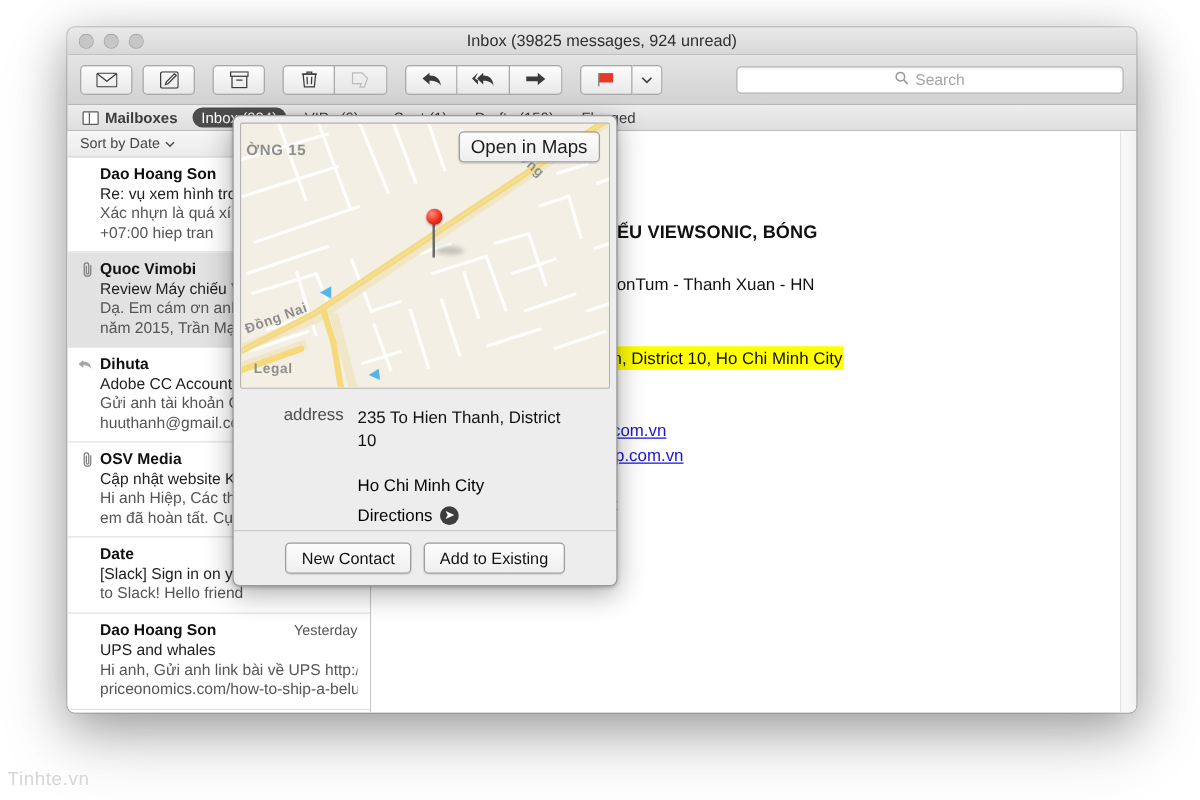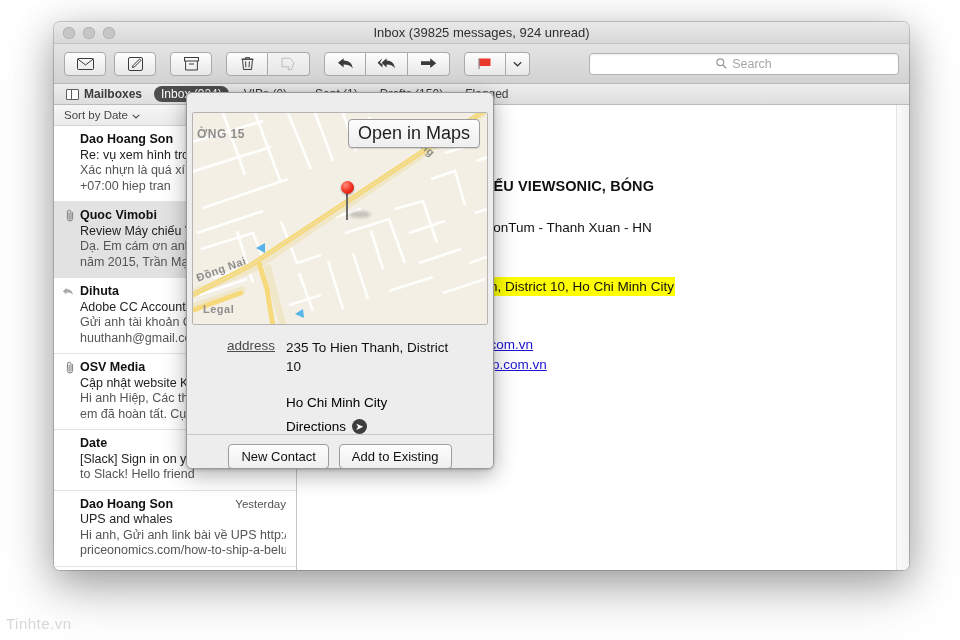--- a/index.html
+++ b/index.html
@@ -213,31 +213,31 @@
     border: 1px solid #9a9a9a;
     border-radius: 6px;
     box-shadow: 0 6px 22px rgba(0,0,0,.32), 0 1px 3px rgba(0,0,0,.2);
     display: flex; flex-direction: column;
     overflow: hidden;
     z-index: 40;
   }
   .map-area {
     position: relative;
     height: 213px; flex: 0 0 213px;
-    margin: 19px 5px 0 5px;
+    margin: 5px 5px 0 5px;
     border: 1px solid #b4b4b4;
     border-radius: 2px;
     overflow: hidden;
     background: #f3efe5;
   }
   .map-area svg { position: absolute; inset: 0; }
   .open-maps-btn {
     position: absolute; right: 7px; top: 6px;
     padding: 3px 9px;
-    font-size: 18px; color: #1d1d1d;
+    font-size: 15px; color: #1d1d1d;
     background: linear-gradient(#fdfdfd, #eeeeee);
     border: 1px solid #9d9d9d;
     border-radius: 4px;
     box-shadow: 0 1px 1px rgba(0,0,0,.12);
   }
   .map-label {
     position: absolute;
     font-size: 11px; color: #8e8e8e;
     font-weight: bold;
     letter-spacing: .5px;
@@ -249,21 +249,21 @@
                 background: rgba(0,0,0,.18); border-radius: 50%; filter: blur(1.5px); }
   .pin-head {
     position: absolute; left: 0; top: 0;
     width: 13px; height: 13px; border-radius: 50%;
     background: radial-gradient(circle at 34% 30%, #ff8a7a 0%, #ee2d1c 55%, #b81408 100%);
     box-shadow: 0 1px 2px rgba(0,0,0,.35);
   }
 
   .addr-body { flex: 1 1 auto; padding: 13px 14px 0 14px; }
   .addr-row { display: flex; gap: 11px; font-size: 13.5px; color: #111; }
-  .addr-key { width: 74px; flex: 0 0 74px; text-align: right; color: #4b4b4b; text-decoration: underline; }
+  .addr-key { width: 74px; flex: 0 0 74px; text-align: right; color: #4b4b4b; }
   .addr-val { line-height: 19px; }
   .addr-city { margin-top: 19px; font-size: 13.5px; }
   .addr-dir { margin-top: 9px; display: flex; align-items: center; gap: 6px; font-size: 13.5px; }
   .dir-arrow {
     width: 15px; height: 15px; border-radius: 50%;
     background: #3d3d3d; color: #fff;
     display: flex; align-items: center; justify-content: center;
     font-size: 10px; line-height: 1;
   }
   .popover-foot {

